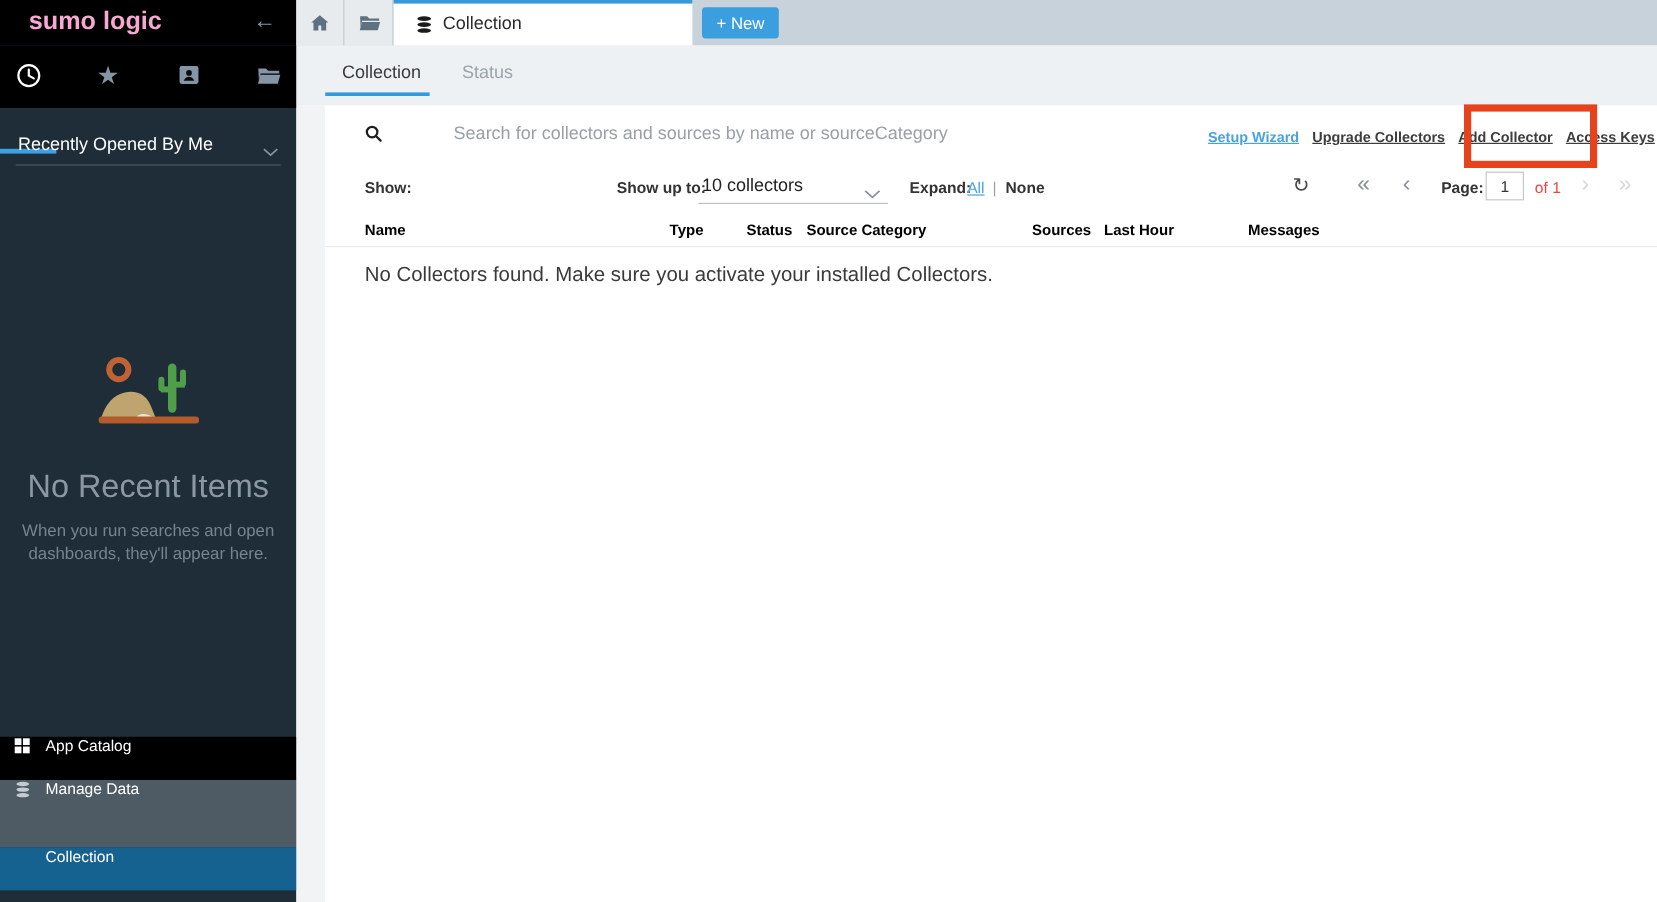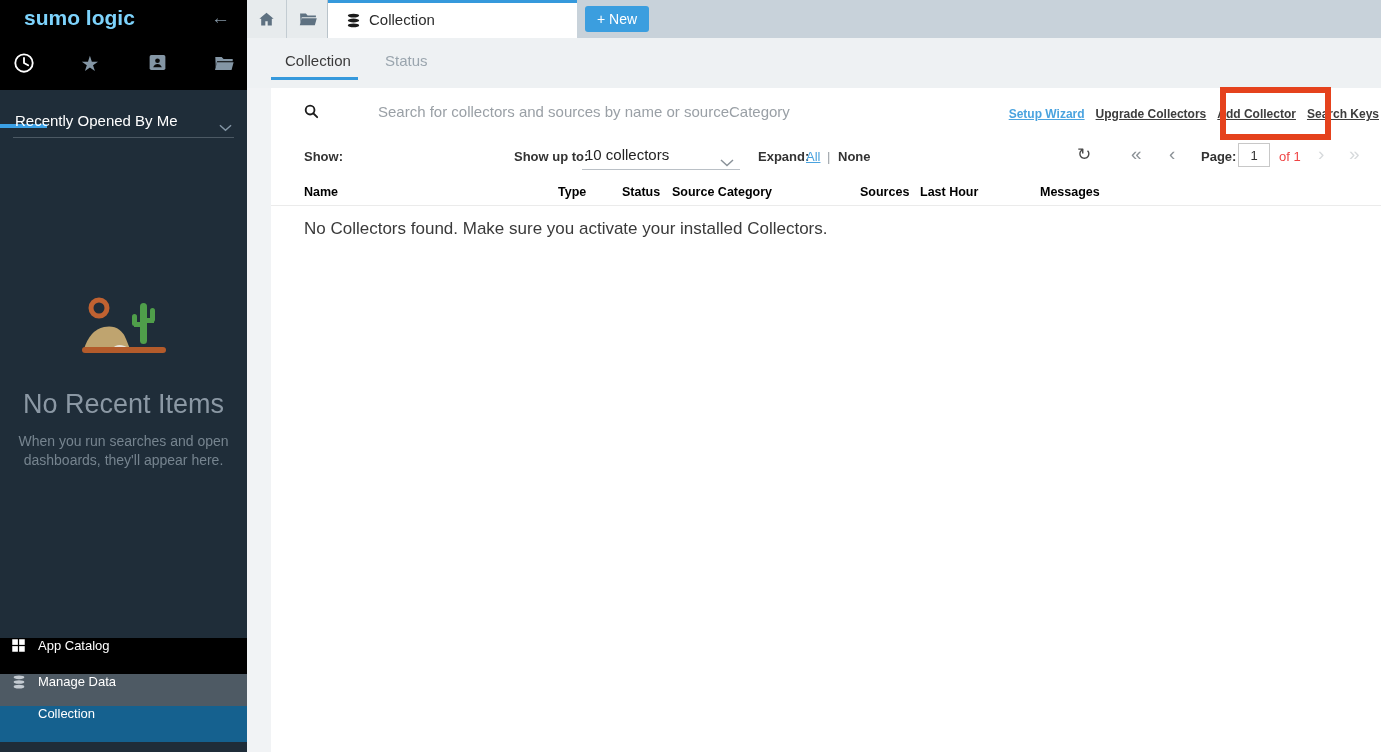--- a/index.html
+++ b/index.html
@@ -2,41 +2,41 @@
 <html><head>
 <meta charset="utf-8">
 <style>
   * { margin:0; padding:0; box-sizing:border-box; }
   body { font-family:"Liberation Sans", sans-serif; background:#fff; }
   .screen { position:relative; width:1381px; height:752px; overflow:hidden; background:#fff; }
 
   
   .sidebar { position:absolute; left:0; top:0; width:247px; height:752px; background:#1f2d39; }
   .logo-bar { position:absolute; left:0; top:0; width:247px; height:38px; background:#000; }
-  .logo { position:absolute; left:24px; top:6px; color:#7dd3fc; font-size:21px; font-weight:bold; }
+  .logo { position:absolute; left:24px; top:6px; color:#f9a8d4; font-size:21px; font-weight:bold; }
   .collapse { position:absolute; right:17px; top:7px; color:#8496a5; font-size:19px; cursor:pointer; }
   .icon-bar { position:absolute; left:0; top:38px; width:247px; height:52px; background:#000; }
   .icon-bar .ic { position:absolute; top:14px; width:24px; height:24px; text-align:center; cursor:pointer; }
   .ic-clock { left:12px; }
   .ic-star { left:78px; color:#8496a5; font-size:21px; line-height:23px; }
   .ic-contacts { left:145px; }
   .ic-folder { left:212px; }
   .active-underline { position:absolute; left:0; top:86px; width:47px; height:4px; background:#3ba0e5; }
   .recent { position:absolute; left:13px; right:13px; top:108px; height:30px; border-bottom:1px solid #4c5964; color:#fff; font-size:15px; cursor:pointer; }
   .recent-label { position:absolute; left:2px; top:4px; }
   .recent-chevron { position:absolute; right:2px; top:10px; }
   .empty-state { position:absolute; left:0; top:295px; width:247px; text-align:center; }
   .illus { display:inline-block; }
   .empty-title { font-size:27px; color:#8b98a4; margin-top:28px; font-weight:normal; }
   .empty-sub { font-size:14px; color:#76848f; line-height:19px; margin-top:12px; padding:0 16px; }
   .side-menu { position:absolute; left:0; bottom:10px; width:247px; }
   .menu-item { position:relative; display:flex; align-items:flex-start; padding-left:38px; color:#fff; font-size:13px; cursor:pointer; }
   .menu-item svg { position:absolute; left:11px; }
   .mi-app { height:36px; background:#000; }
-  .mi-manage { height:32px; background:#4e5a64; }
+  .mi-manage { height:56px; background:#4e5a64; }
   .mi-collection { height:36px; background:#15618f; }
 
   
   .topbar { position:absolute; left:247px; top:0; right:0; height:38px; background:#c8d2da; }
   .tab-btns { position:absolute; left:0; top:0; width:81px; height:38px; background:#e7ebed; border-right:1px solid #b9c3ca; }
   .btn-home, .btn-folder { position:absolute; top:0; width:40px; height:38px; display:flex; align-items:center; justify-content:center; cursor:pointer; }
   .btn-home { left:0; border-right:1px solid #c3ccd2; }
   .btn-folder { left:41px; }
   .doc-tab { position:absolute; left:81px; top:0; width:249px; height:38px; background:#fff; border-top:3px solid #3599dc; cursor:pointer; }
   .doc-tab svg { position:absolute; left:17px; top:9px; }
@@ -208,21 +208,21 @@
           <circle cx="10" cy="10" r="6.2" fill="none" stroke="#1c1c1c" stroke-width="2.6"></circle>
           <path d="M14.8 14.8 20 20" stroke="#1c1c1c" stroke-width="2.6" stroke-linecap="round"></path>
         </svg>
     </span>
     <input class="search-input" placeholder="Search for collectors and sources by name or sourceCategory" style="">
 
     <div class="links">
       <a class="link link-wizard">Setup Wizard</a>
       <a class="link">Upgrade Collectors</a>
       <a class="link">Add Collector</a>
-      <a class="link">Search Keys</a>
+      <a class="link">Access Keys</a>
     </div>
 
     <div class="filter-row">
       <span class="f-label fl-show">Show:</span>
       <span class="f-label fl-upto">Show up to:</span>
       <div class="dd dd2">
         <span class="dd-value">10 collectors</span>
         <span class="dd-chevron">
           <svg viewBox="0 0 14 8" width="14" height="8">
               <path d="M1 1l6 5.5L13 1" fill="none" stroke="#8a9299" stroke-width="1.5"></path>

